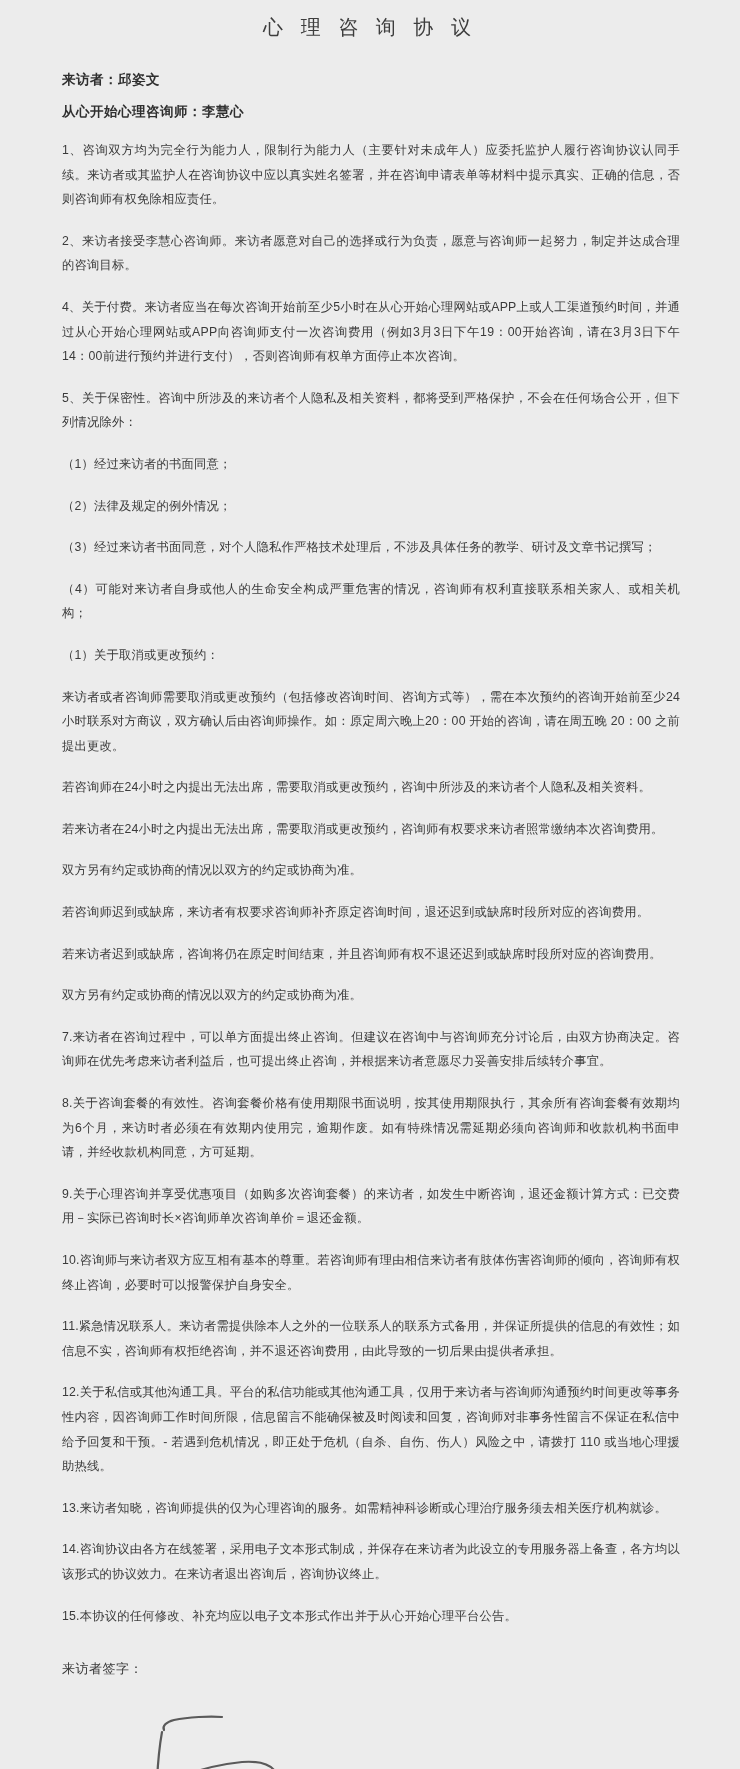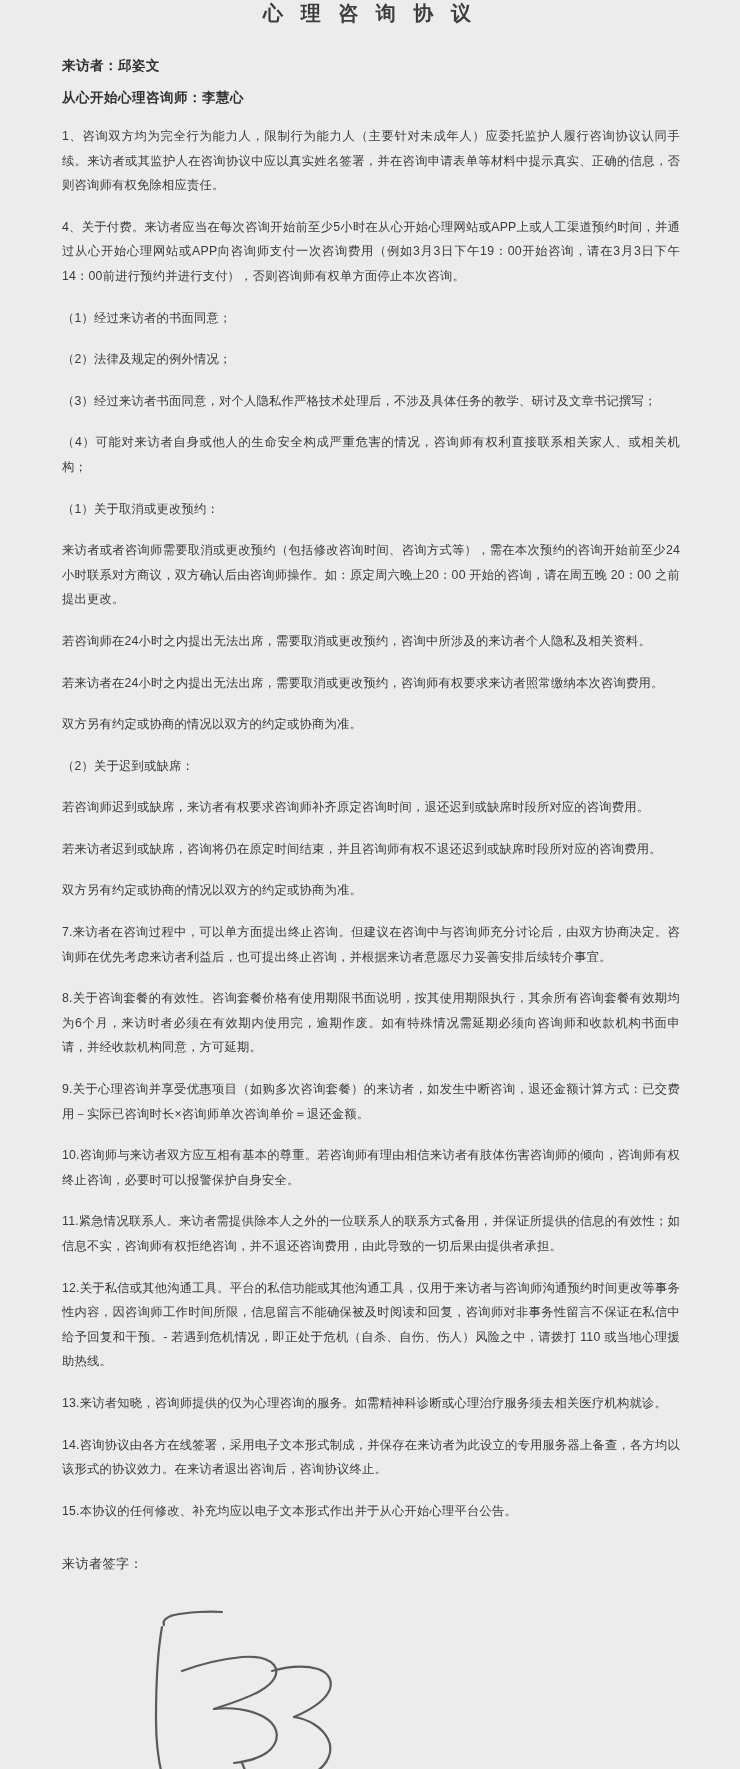--- a/index.html
+++ b/index.html
@@ -19,22 +19,22 @@
     background: #ececec;
     box-sizing: border-box;
     padding: 0 0 40px 0;
     position: relative;
   }
   .doc-title {
     text-align: center;
     font-size: 20px;
     letter-spacing: 6px;
     color: #3d3d3d;
-    font-weight: 700;
-    padding-top: 0;
+    font-weight: 400;
+    padding-top: 14px;
     padding-bottom: 18px;
   }
   .content {
     padding: 0 60px 0 62px;
   }
   .field-line {
     font-size: 13.5px;
     font-weight: bold;
     color: #2f2f2f;
     margin: 12px 0 14px 0;
@@ -88,33 +88,34 @@
 
     <div class="field-line">
       <span>来访者：</span><span class="fv">邱姿文</span>
     </div>
 
     <div class="field-line">
       <span>从心开始心理咨询师：</span><span class="fv">李慧心</span>
     </div>
 
     <p class="clause">1、咨询双方均为完全行为能力人，限制行为能力人（主要针对未成年人）应委托监护人履行咨询协议认同手续。来访者或其监护人在咨询协议中应以真实姓名签署，并在咨询申请表单等材料中提示真实、正确的信息，否则咨询师有权免除相应责任。</p>
+    <p class="clause">2、来访者接受李慧心咨询师。来访者愿意对自己的选择或行为负责，愿意与咨询师一起努力，制定并达成合理的咨询目标。</p>
     <p class="clause">4、关于付费。来访者应当在每次咨询开始前至少5小时在从心开始心理网站或APP上或人工渠道预约时间，并通过从心开始心理网站或APP向咨询师支付一次咨询费用（例如3月3日下午19：00开始咨询，请在3月3日下午14：00前进行预约并进行支付），否则咨询师有权单方面停止本次咨询。</p>
+    <p class="clause tight">5、关于保密性。咨询中所涉及的来访者个人隐私及相关资料，都将受到严格保护，不会在任何场合公开，但下列情况除外：</p>
 
     <p class="clause tight sub">（1）经过来访者的书面同意；</p>
     <p class="clause tight sub">（2）法律及规定的例外情况；</p>
     <p class="clause tight sub">（3）经过来访者书面同意，对个人隐私作严格技术处理后，不涉及具体任务的教学、研讨及文章书记撰写；</p>
     <p class="clause tight sub">（4）可能对来访者自身或他人的生命安全构成严重危害的情况，咨询师有权利直接联系相关家人、或相关机构；</p>
 
     <p class="clause tight sub">（1）关于取消或更改预约：</p>
     <p class="clause tight sub2">来访者或者咨询师需要取消或更改预约（包括修改咨询时间、咨询方式等），需在本次预约的咨询开始前至少24小时联系对方商议，双方确认后由咨询师操作。如：原定周六晚上20：00 开始的咨询，请在周五晚 20：00 之前提出更改。</p>
     <p class="clause tight sub2">若咨询师在24小时之内提出无法出席，需要取消或更改预约，咨询中所涉及的来访者个人隐私及相关资料。</p>
     <p class="clause tight sub2">若来访者在24小时之内提出无法出席，需要取消或更改预约，咨询师有权要求来访者照常缴纳本次咨询费用。</p>
     <p class="clause tight sub2">双方另有约定或协商的情况以双方的约定或协商为准。</p>
-    <p class="clause tight sub">（2）关于迟到或缺席：</p>
     <p class="clause tight sub2">若咨询师迟到或缺席，来访者有权要求咨询师补齐原定咨询时间，退还迟到或缺席时段所对应的咨询费用。</p>
     <p class="clause tight sub2">若来访者迟到或缺席，咨询将仍在原定时间结束，并且咨询师有权不退还迟到或缺席时段所对应的咨询费用。</p>
     <p class="clause tight sub2">双方另有约定或协商的情况以双方的约定或协商为准。</p>
 
     <p class="clause">7.来访者在咨询过程中，可以单方面提出终止咨询。但建议在咨询中与咨询师充分讨论后，由双方协商决定。咨询师在优先考虑来访者利益后，也可提出终止咨询，并根据来访者意愿尽力妥善安排后续转介事宜。</p>
     <p class="clause">8.关于咨询套餐的有效性。咨询套餐价格有使用期限书面说明，按其使用期限执行，其余所有咨询套餐有效期均为6个月，来访时者必须在有效期内使用完，逾期作废。如有特殊情况需延期必须向咨询师和收款机构书面申请，并经收款机构同意，方可延期。</p>
     <p class="clause">9.关于心理咨询并享受优惠项目（如购多次咨询套餐）的来访者，如发生中断咨询，退还金额计算方式：已交费用－实际已咨询时长×咨询师单次咨询单价＝退还金额。</p>
     <p class="clause">10.咨询师与来访者双方应互相有基本的尊重。若咨询师有理由相信来访者有肢体伤害咨询师的倾向，咨询师有权终止咨询，必要时可以报警保护自身安全。</p>
     <p class="clause">11.紧急情况联系人。来访者需提供除本人之外的一位联系人的联系方式备用，并保证所提供的信息的有效性；如信息不实，咨询师有权拒绝咨询，并不退还咨询费用，由此导致的一切后果由提供者承担。</p>
     <p class="clause">12.关于私信或其他沟通工具。平台的私信功能或其他沟通工具，仅用于来访者与咨询师沟通预约时间更改等事务性内容，因咨询师工作时间所限，信息留言不能确保被及时阅读和回复，咨询师对非事务性留言不保证在私信中给予回复和干预。- 若遇到危机情况，即正处于危机（自杀、自伤、伤人）风险之中，请拨打 110 或当地心理援助热线。</p>

